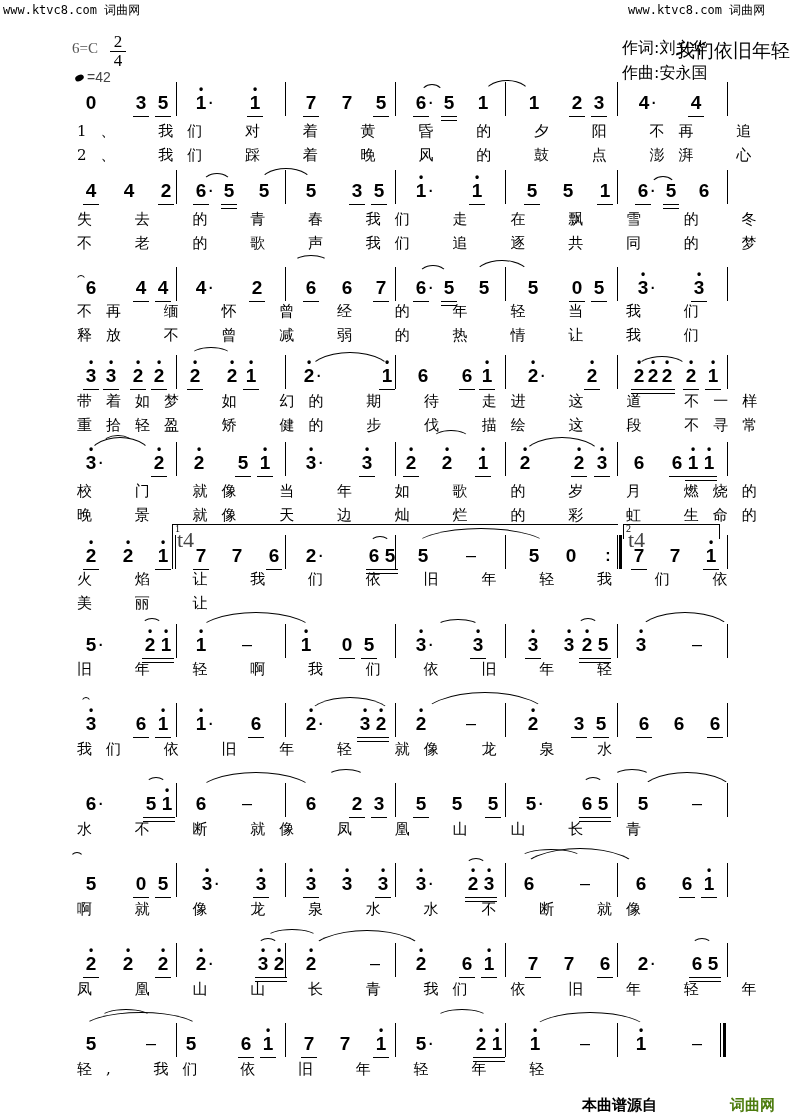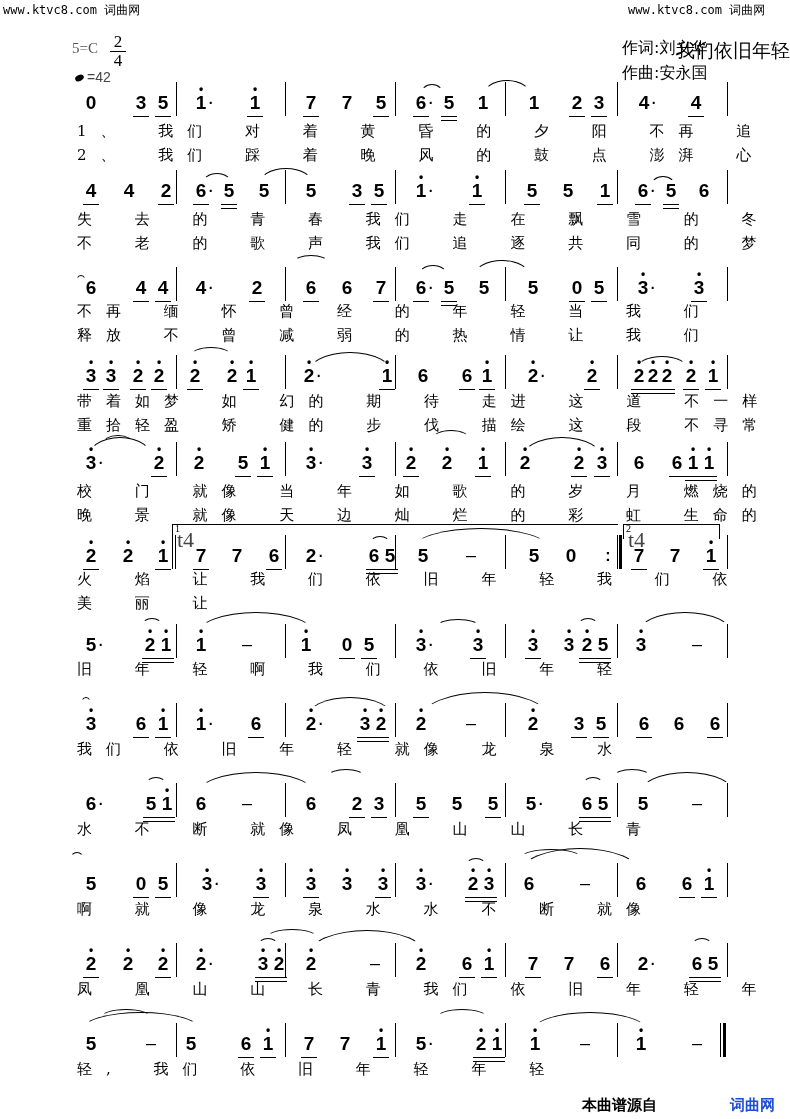--- a/index.html
+++ b/index.html
@@ -21,30 +21,30 @@
   .ul1 { position:absolute; height:0; border-top:1.5px solid #000; }
   .barline { position:absolute; top:-10px; width:0; height:34px; border-left:1.5px solid #000; }
   .dblbar { position:absolute; top:-10px; width:5px; height:34px; border-left:1.5px solid #000; border-right:3px solid #000; box-sizing:border-box; }
   .lyr { position:absolute; font-family:"DejaVu Serif", serif; font-size:15px; line-height:18px; white-space:nowrap; letter-spacing:0; }
   .slur { position:absolute; border:1px solid #000; border-bottom:none; border-left-color:transparent; border-right-color:transparent; border-radius:50% 50% 0 0 / 100% 100% 0 0; }
   .dash { position:absolute; font-family:"Liberation Sans", sans-serif; font-size:18px; top:0; }
   .volta { position:absolute; border-top:1px solid #000; border-left:1px solid #000; height:14px; }
   .volta .num { position:absolute; top:-2px; left:2px; font-size:10px; font-family:"Liberation Serif", serif; }
   .volta .t4 { position:absolute; top:2px; left:4px; font-size:22px; font-family:"Liberation Serif", serif; color:#444; }
   .footer-a { left:582px; top:1096px; font-weight:bold; font-size:15px; font-family:"DejaVu Sans", sans-serif; }
-  .footer-b { left:730px; top:1096px; font-weight:bold; font-size:15px; color:#1d4ed8; font-family:"DejaVu Sans", sans-serif; }
+  .footer-b { left:730px; top:1096px; font-weight:bold; font-size:15px; color:#4d7c0f; font-family:"DejaVu Sans", sans-serif; }
 </style>
 </head>
 <body>
 
 <div class="abs site" style="left:3px;">www.ktvc8.com 词曲网</div>
 <div class="abs site" style="left:628px;">www.ktvc8.com 词曲网</div>
 
 <div class="abs title">我们依旧年轻</div>
-<div class="abs key">5=C</div>
+<div class="abs key">6=C</div>
 <div class="frac">
   <div>2</div>
   <div class="bar"></div>
   <div>4</div>
 </div>
 <div class="abs tempo"><span class="dot"></span><span>=42</span></div>
 <div class="abs credits" style="top:38px;">作词:刘义华</div>
 <div class="abs credits" style="top:63px;">作曲:安永国</div>
 
 <div id="score">

